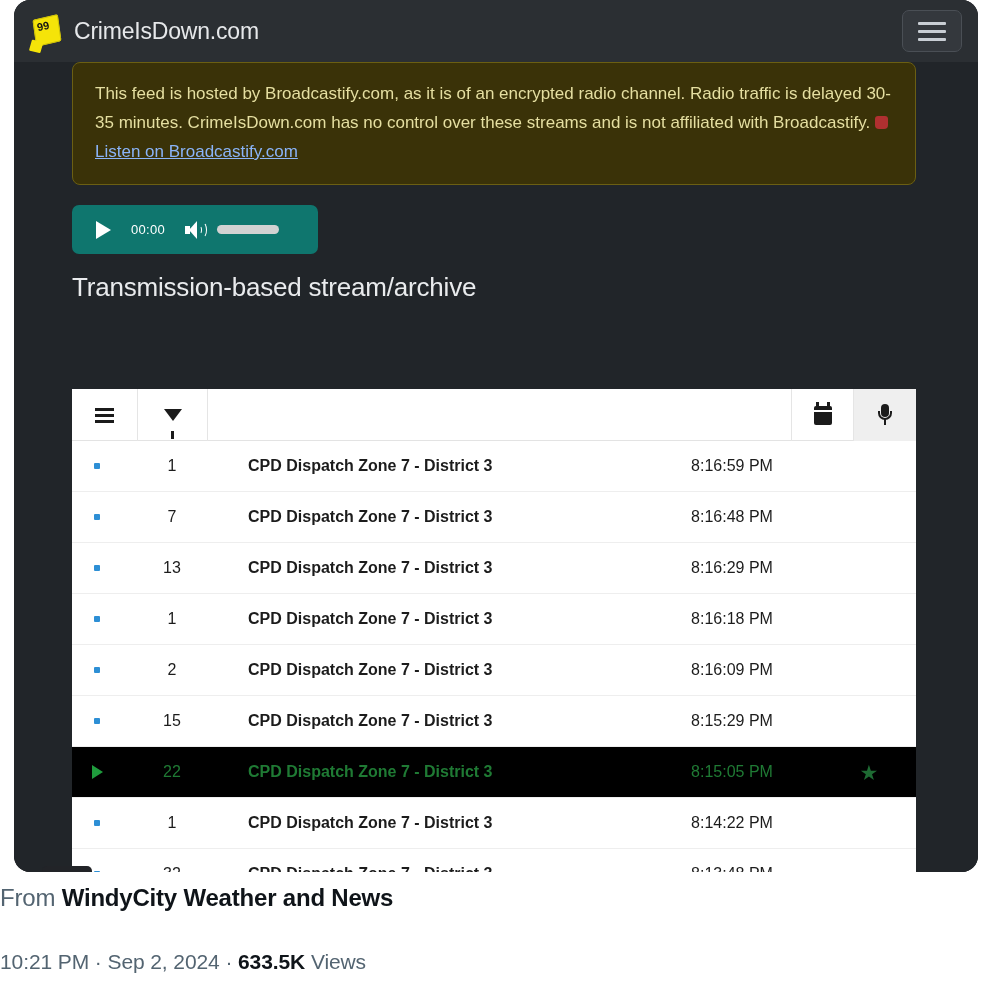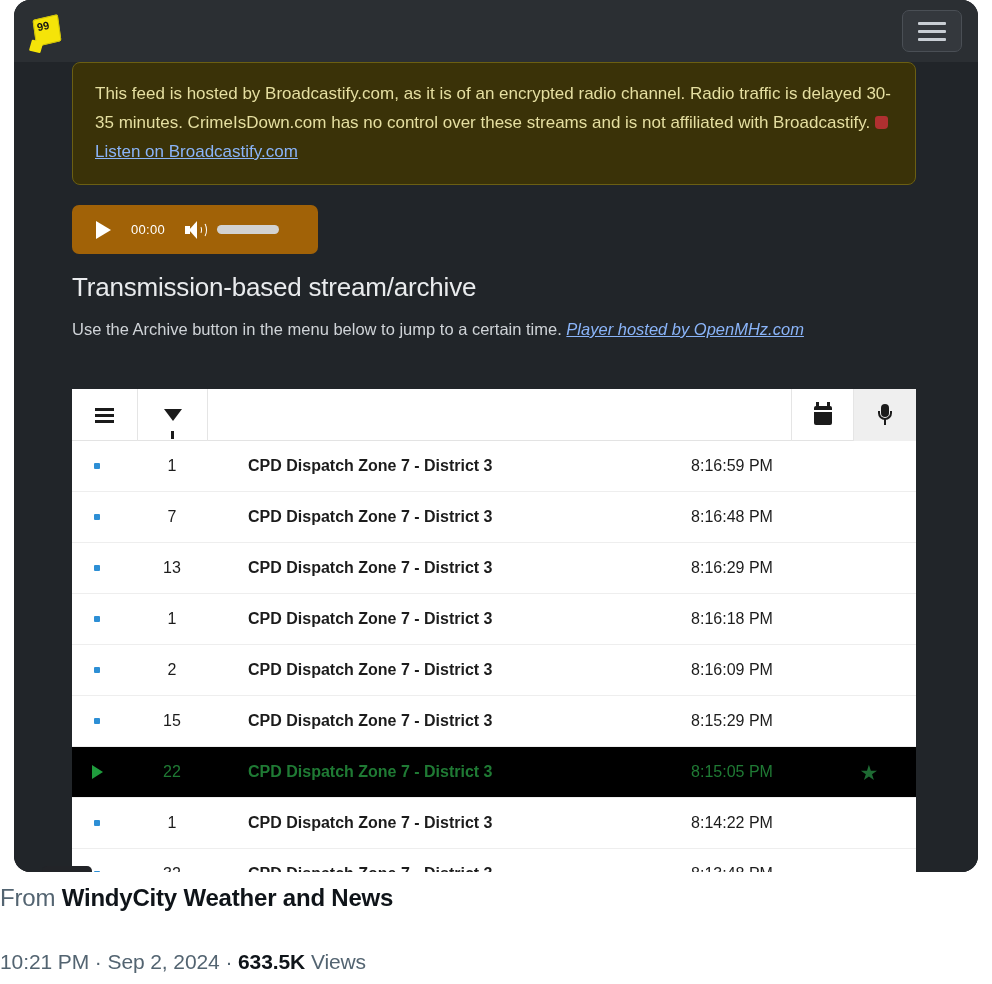--- a/index.html
+++ b/index.html
@@ -128,21 +128,21 @@
     position: relative;
     top: 1px;
     margin-right: 1px;
   }
 
   
   .audio-player {
     position: absolute;
     left: 58px; top: 143px;
     width: 246px; height: 49px;
-    background: #a16207;
+    background: #0f766e;
     border-radius: 7px;
     display: flex;
     align-items: center;
     padding: 0 14px;
   }
   .play-tri {
     width: 0; height: 0;
     border-left: 15px solid #ffffff;
     border-top: 9px solid transparent;
     border-bottom: 9px solid transparent;
@@ -402,20 +402,21 @@
 </head>
 <body>
 
 <div class="video-card">
 
   <div class="site-header">
     <div class="logo-badge">
       <div class="tape"></div>
       <div class="num">99</div>
     </div>
+    <div class="site-title">CrimeIsDown.com</div>
     <div class="hamburger-btn">
       <span></span>
         <span></span>
         <span></span>
     </div>
   </div>
 
   <div class="page-body">
 
     <div class="warn-banner">
@@ -428,23 +429,20 @@
       <div class="spk">
         <div class="body"></div>
           <div class="cone"></div>
         <div class="wave w1"></div>
           <div class="wave w2"></div>
       </div>
       <div class="vol-slider"></div>
     </div>
 
     <div class="sec-title">Transmission-based stream/archive</div>
-    <div class="sec-desc">
-      <span>Use the Archive button in the menu below to jump to a certain time. </span><a class="link" href="#">Player hosted by OpenMHz.com</a>
-    </div>
 
     <div class="table-wrap">
 
       <div class="tbl-toolbar">
         <div class="tb-cell tb-menu">
           <div class="icon-lines">
               <i></i>
               <i></i>
               <i></i>
             </div>

